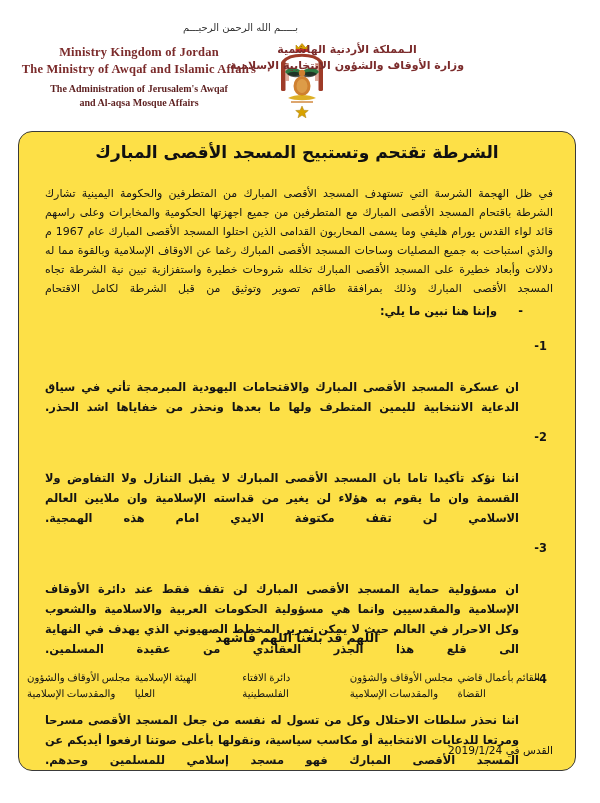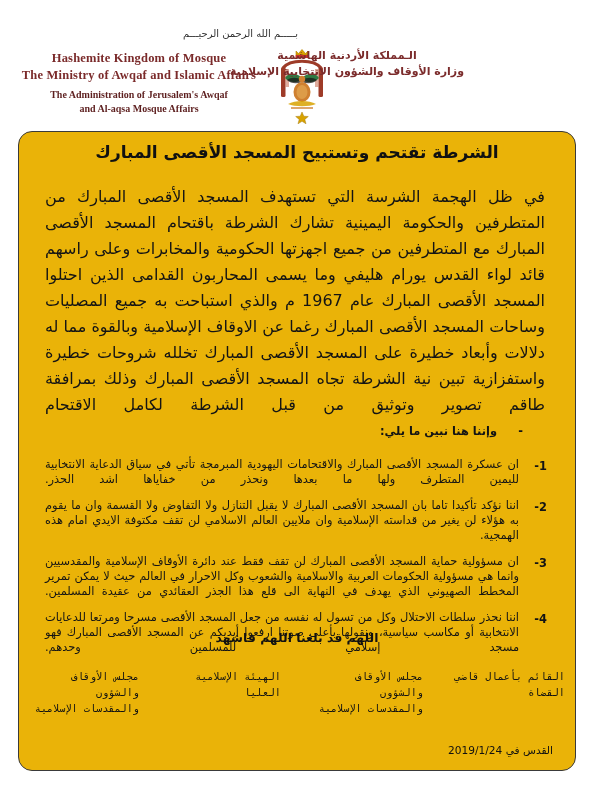--- a/index.html
+++ b/index.html
@@ -11,21 +11,21 @@
     width: 600px;
     height: 803px;
     position: relative;
     font-family: "DejaVu Sans", sans-serif;
     overflow: hidden;
   }
 
   
   .header {
     position: absolute;
-    top: 8px; left: 0;
+    top: 2px; left: 0;
     width: 481px;
     height: 128px;
   }
   .header-en {
     position: absolute;
     left: 8px;
     top: 42px;
     width: 262px;
     text-align: center;
     color: #7b2b2b;
@@ -93,21 +93,21 @@
   
   .doc-box {
     position: absolute;
     left: 18px;
     top: 131px;
     width: 558px;
     height: 640px;
     border: 1.2px solid #3a3a3a;
     border-radius: 14px;
     box-sizing: border-box;
-    background: #eab308;
+    background: #fde047;
   }
 
   .title {
     position: absolute;
     left: 0; right: 0;
     top: 10px;
     text-align: center;
     direction: rtl;
     font-size: 17px;
     font-weight: bold;
@@ -119,25 +119,25 @@
     position: absolute;
     left: 26px;
     right: 22px;
     top: 52px;
     direction: rtl;
     text-align: justify;
     color: #141414;
   }
 
   .para {
-    font-size: 16px;
-    line-height: 26px;
+    font-size: 11px;
+    line-height: 19px;
     text-align: justify;
     text-align-last: justify;
-    margin: 0 8px 2px 0;
+    margin: 0 0 2px 0;
     font-family: "DejaVu Sans", sans-serif;
   }
 
   .lead-in {
     font-size: 11.4px;
     line-height: 19px;
     margin: 4px 0 16px 0;
     padding-right: 30px;
     font-weight: bold;
     direction: rtl;
@@ -164,25 +164,26 @@
     font-weight: bold;
     line-height: 19.5px;
     text-align: right;
     padding-right: 6px;
     box-sizing: border-box;
     font-family: "DejaVu Sans", sans-serif;
   }
   .item-text {
     flex: 1 1 auto;
     font-size: 11.4px;
-    line-height: 15px;
+    line-height: 20px;
     text-align: justify;
     text-align-last: justify;
-    font-weight: normal;
-    font-family: "DejaVu Sans", sans-serif;
+    font-weight: bold;
+    font-family: "DejaVu Sans", sans-serif;
+    margin-top: 40px;
   }
 
   .closing {
     position: absolute;
     left: 0; right: 0;
     top: 498px;
     text-align: center;
     direction: rtl;
     font-size: 12.4px;
     font-weight: bold;
@@ -195,27 +196,27 @@
     position: absolute;
     left: 8px;
     right: 10px;
     top: 538px;
     display: flex;
     flex-direction: row-reverse;
     justify-content: space-between;
     direction: rtl;
   }
   .sign-col {
-    text-align: right;
+    text-align: left;
     direction: rtl;
     font-size: 10.2px;
     line-height: 16px;
     color: #121212;
     font-weight: normal;
-    font-family: Liberation Mono, monospace;
+    font-family: Liberation Serif, serif;
     width: 112px;
   }
   .sign-col .l2 { display: block; }
 
   .date-line {
     position: absolute;
     right: 22px;
     top: 612px;
     direction: rtl;
     font-size: 10.6px;
@@ -225,21 +226,21 @@
   }
 </style>
 </head>
 <body>
 
 <div class="header">
 
   <div class="basmala">بـــــم الله الرحمن الرحيـــم</div>
 
   <div class="header-en">
-    <div class="ln1">Hashemite Kingdom of Mosque</div>
+    <div class="ln1">Ministry Kingdom of Jordan</div>
     <div class="ln2">The Ministry of Awqaf and Islamic Affairs</div>
     <div class="sub">The  Administration of Jerusalem's Awqaf</div>
     <div class="sub" style="margin-top:0">and Al-aqsa Mosque Affairs</div>
   </div>
 
   <div class="emblem">
     <svg width="60" height="92" viewBox="0 0 60 92" xmlns="http://www.w3.org/2000/svg">
 
       <path d="M24 13 L24 9 L26.5 11.5 L30 7.5 L33.5 11.5 L36 9 L36 13 Z" fill="#d8a200" stroke="#b07d00" stroke-width="0.6"></path>
       <rect x="23.5" y="13" width="13" height="3" fill="#c8312b"></rect>
@@ -310,20 +311,24 @@
   <div class="sign-row">
     <div class="sign-col">
       <span>مجلس الأوقاف والشؤون</span>
       <span class="l2">والمقدسات الإسلامية</span>
     </div>
     <div class="sign-col">
       <span>الهيئة الإسلامية</span>
       <span class="l2">العليا</span>
     </div>
     <div class="sign-col">
+      <span>دائرة الافتاء</span>
+      <span class="l2">الفلسطينية</span>
+    </div>
+    <div class="sign-col">
       <span>مجلس الأوقاف والشؤون</span>
       <span class="l2">والمقدسات الإسلامية</span>
     </div>
     <div class="sign-col">
       <span>القائم بأعمال قاضي</span>
       <span class="l2">القضاة</span>
     </div>
   </div>
 
   <div class="date-line">القدس في 2019/1/24</div>

